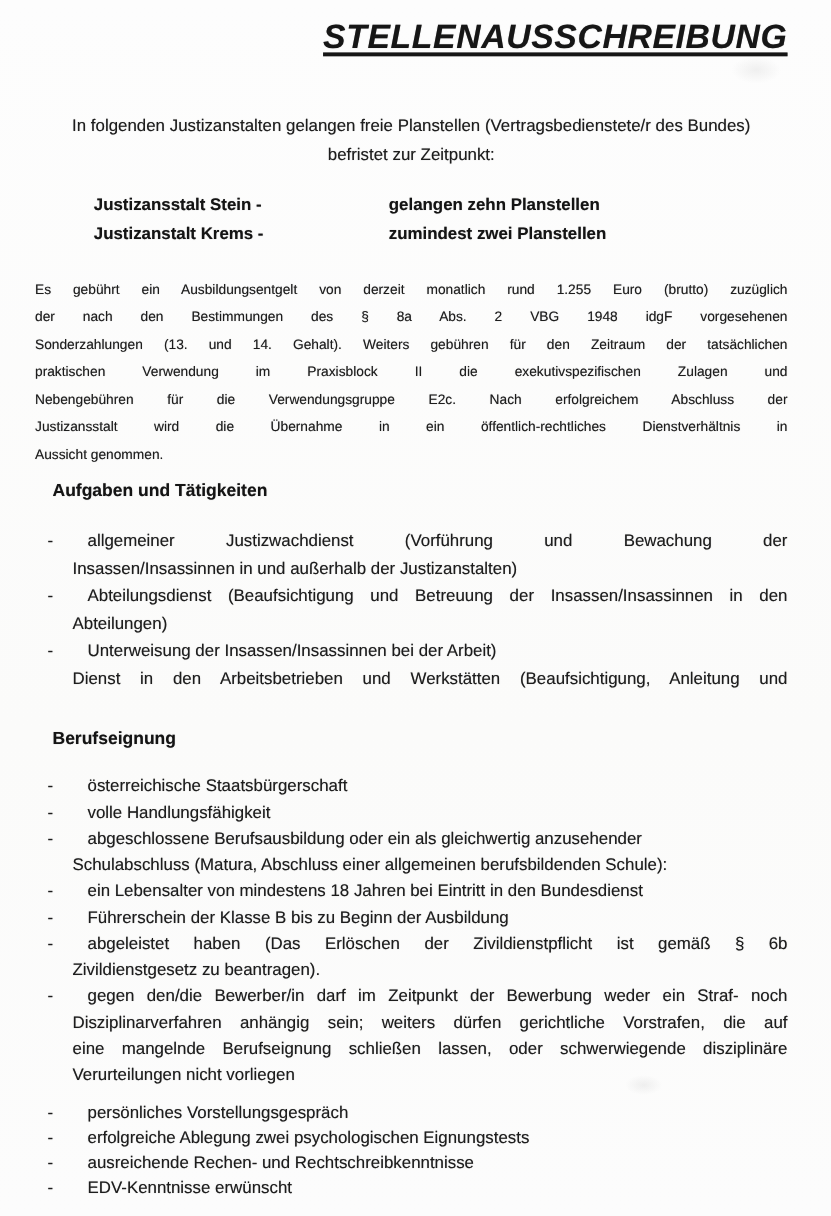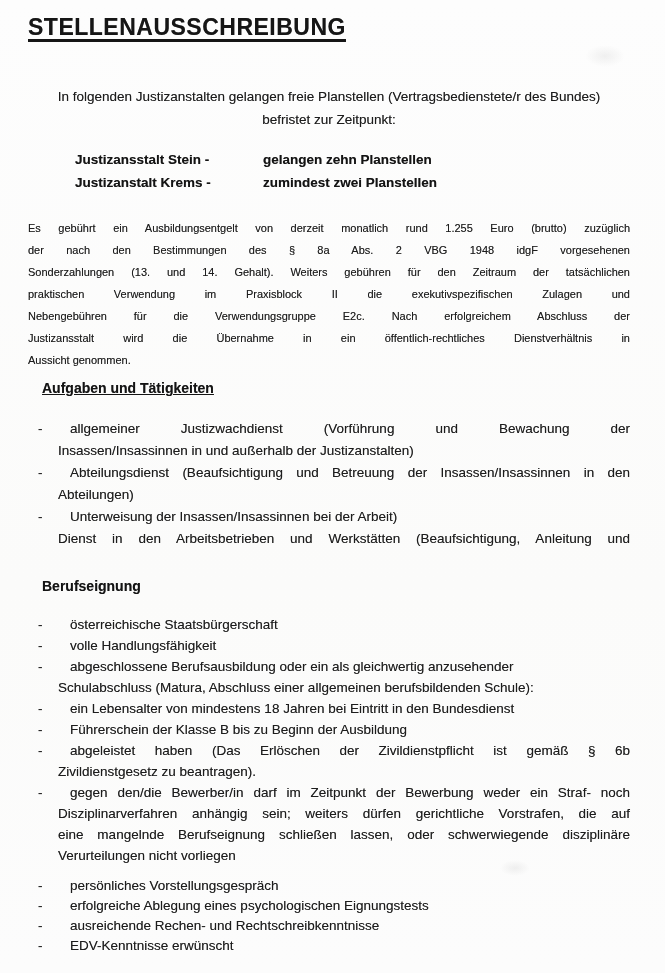--- a/index.html
+++ b/index.html
@@ -14,62 +14,63 @@
     box-sizing: border-box;
     padding: 12px 35px 0 28px;
     background: linear-gradient(180deg, #fdfdfd 0%, #fbfbfa 60%, #fcfcfc 100%);
     font-family: "Liberation Sans", sans-serif;
     color: #1d1d1d;
     overflow: hidden;
     text-shadow: 0 0 0.6px rgba(40,40,40,0.55);
   }
   .title {
     margin: 2px 0 0 0;
-    font-size: 23px;
+    font-size: 27px;
     font-weight: bold;
+    font-style: italic;
     letter-spacing: 0.5px;
-    text-align: left;
+    text-align: right;
     text-decoration: underline;
     text-decoration-thickness: 2.5px;
     text-underline-offset: 4px;
     color: #161616;
   }
   .intro {
     margin-top: 44px;
     font-size: 13.5px;
     line-height: 23px;
     text-align: center;
   }
   .positions {
     margin-top: 17px;
     padding-left: 47px;
     font-size: 13.5px;
     font-weight: bold;
     line-height: 23px;
     color: #141414;
   }
-  .prow { display: flex; }
+  .prow { display: flex; gap: 48px; }
   .pfac { width: 188px; flex: 0 0 188px; }
   .para {
     margin-top: 23px;
     font-size: 11px;
     line-height: 22px;
   }
   .tline { min-height: 20px; }
   .just .tline:not(.last) {
     text-align: justify;
     text-align-last: justify;
   }
   h2 {
     margin: 0;
     font-size: 14px;
     font-weight: bold;
     color: #141414;
   }
-  .h-tasks { margin: 9px 0 0 14px; text-decoration: underline; }
+  .h-tasks { margin: 9px 0 0 14px; }
   .h-req   { margin: 28px 0 0 14px; }
   ul.blist {
     list-style: none;
     margin: 22px 0 0 10px;
     padding: 0;
     font-size: 13.5px;
     line-height: 22px;
   }
   ul.blist li {
     position: relative;
@@ -208,21 +209,21 @@
   <ul class="blist addl">
     <li>
       <span class="dash">-</span>
       <div class="btext">
           <div class="tline last">persönliches Vorstellungsgespräch</div>
         </div>
     </li>
     <li>
       <span class="dash">-</span>
       <div class="btext">
-          <div class="tline last">erfolgreiche Ablegung eines psychologischen Eignungstests</div>
+          <div class="tline last">erfolgreiche Ablegung zwei psychologischen Eignungstests</div>
         </div>
     </li>
     <li>
       <span class="dash">-</span>
       <div class="btext">
           <div class="tline last">ausreichende Rechen- und Rechtschreibkenntnisse</div>
         </div>
     </li>
     <li>
       <span class="dash">-</span>

